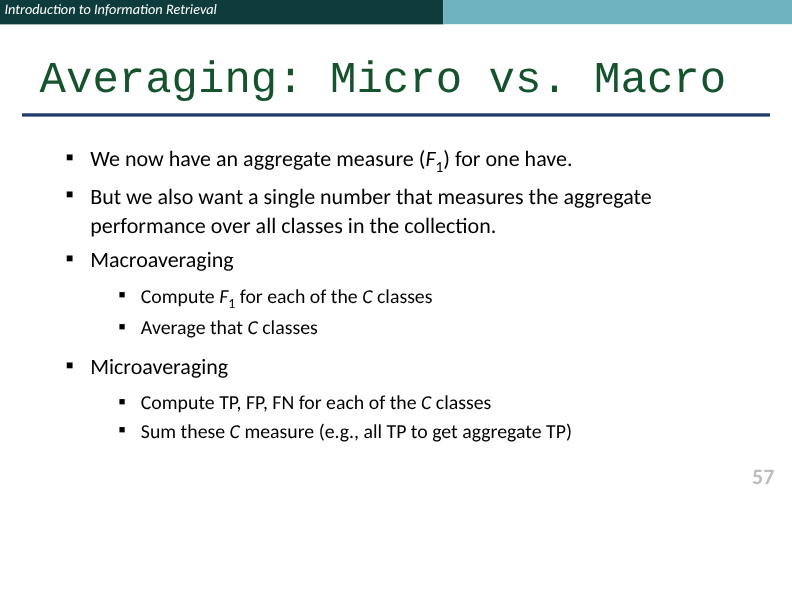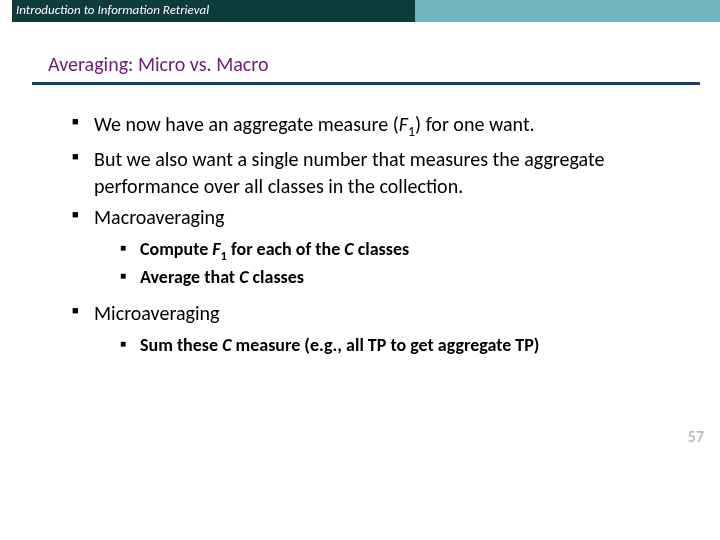--- a/index.html
+++ b/index.html
@@ -1,67 +1,70 @@
 <!DOCTYPE html>
 <html><head>
 <meta charset="utf-8">
 <style>
   * { margin: 0; padding: 0; box-sizing: border-box; }
   html, body { width: 720px; height: 540px; font-family: Calibri, "Segoe UI", Arial, sans-serif; background: #fff; color: #000; }
-  .slide { width: 720px; height: 460px; position: relative; padding-left: 12px; }
+  .slide { width: 720px; height: 460px; position: relative; }
   .topbar { display: flex; height: 22px; }
   .topbar-left { background: #0e3b3b; color: #fff; font-style: italic; font-size: 13px; padding: 2px 8px 0 4px; flex: 0 0 403px; border-bottom: 1px solid #0e3b3b; }
   .topbar-right { background: #6fb3bf; flex: 1; }
-  .title { font-size: 20px; font-weight: 400; color: #701a75; margin: 30px 0 6px 36px; }
+  .title { font-size: 40px; font-weight: 400; color: #14532d; margin: 30px 0 6px 36px; font-family: Liberation Mono, monospace; }
   .title-underline { height: 3px; background: #1f3d66; margin: 0 20px 0 20px; }
   .content { padding: 26px 40px 0 60px; }
   ul { list-style: none; }
   li { position: relative; }
   .lvl1 > li { font-size: 20px; line-height: 1.35; padding-left: 22px; margin-bottom: 4px; }
   .lvl1 > li::before { content: "■"; position: absolute; left: 0; top: 4px; font-size: 11px; color: #000; }
-  .lvl2 { margin: 6px 0 10px 26px; font-weight: bold; }
+  .lvl2 { margin: 6px 0 10px 26px; }
   .lvl2 > li { font-size: 18px; line-height: 1.35; padding-left: 20px; margin-bottom: 2px; }
   .lvl2 > li::before { content: "■"; position: absolute; left: 0; top: 4px; font-size: 10px; color: #000; }
   .sub { font-size: 0.7em; vertical-align: sub; }
   .ital { font-style: italic; }
-  .pagenum { position: absolute; right: 16px; bottom: 14px; color: #bdbdbd; font-size: 16px; font-weight: 700; }
+  .pagenum { position: absolute; right: 16px; bottom: 14px; color: #bdbdbd; font-size: 20px; font-weight: 700; }
 </style>
 </head>
 <body>
 
 <div class="slide">
   <div class="topbar">
     <div class="topbar-left">Introduction to Information Retrieval</div>
     <div class="topbar-right"></div>
   </div>
 
   <h1 class="title">Averaging: Micro vs. Macro</h1>
   <div class="title-underline"></div>
 
   <div class="content">
     <ul class="lvl1">
       <li>
-        <span>We now have an aggregate measure (</span><span class="ital">F</span><span class="sub">1</span><span>) for one want.</span>
+        <span>We now have an aggregate measure (</span><span class="ital">F</span><span class="sub">1</span><span>) for one have.</span>
       </li>
       <li>But we also want a single number that measures the aggregate performance over all classes in the collection.</li>
       <li>
         <span>Macroaveraging</span>
         <ul class="lvl2">
           <li>
             <span>Compute </span><span class="ital">F</span><span class="sub">1</span><span> for each of the </span><span class="ital">C</span><span> classes</span>
           </li>
           <li>
             <span>Average that </span><span class="ital">C</span><span> classes</span>
           </li>
         </ul>
       </li>
       <li>
         <span>Microaveraging</span>
         <ul class="lvl2">
           <li>
+            <span>Compute TP, FP, FN for each of the </span><span class="ital">C</span><span> classes</span>
+          </li>
+          <li>
             <span>Sum these </span><span class="ital">C</span><span> measure (e.g., all TP to get aggregate TP)</span>
           </li>
         </ul>
       </li>
     </ul>
   </div>
 
   <div class="pagenum">57</div>
 </div>
 

